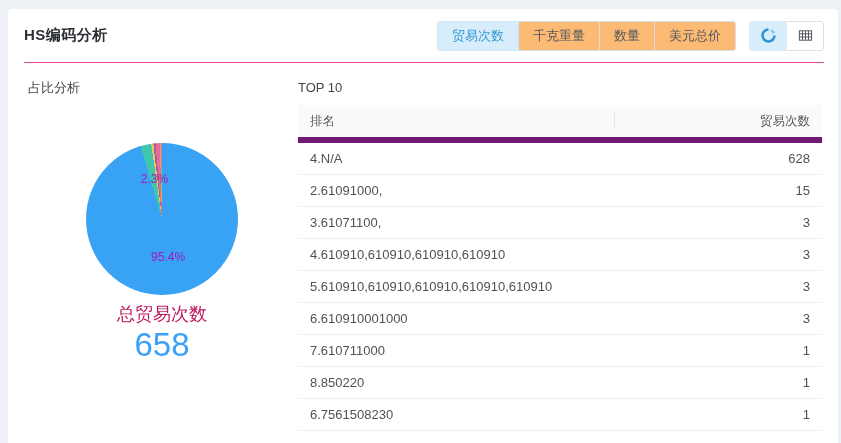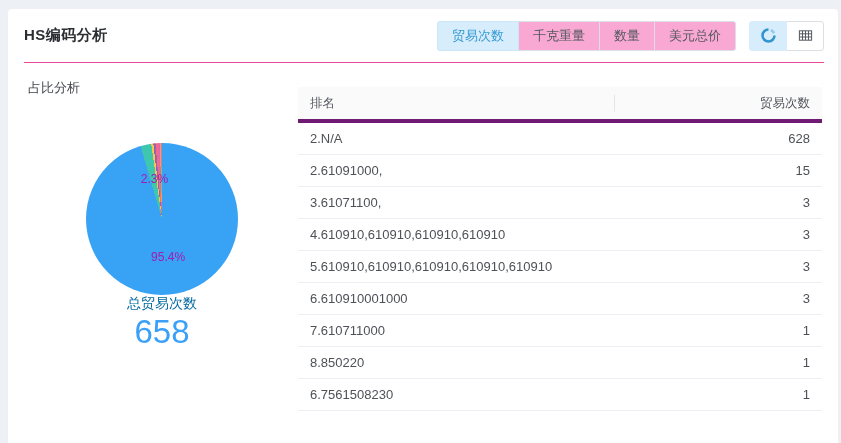--- a/index.html
+++ b/index.html
@@ -18,21 +18,21 @@
   .card-header{
     margin:0 14px 0 16px;height:53px;
     display:flex;align-items:center;
     border-bottom:1px solid #ec4899;
   }
   .card-title{font-size:15px;font-weight:bold;color:#2b2f33;letter-spacing:.5px;}
   .header-spacer{flex:1;}
   .tab-group{display:flex;}
   .tab-btn{
     height:30px;box-sizing:border-box;display:flex;align-items:center;
-    padding:0 14px;font-size:13px;color:#55585e;background:#f9a8d4;
+    padding:0 14px;font-size:13px;color:#55585e;background:#fdba74;
     border:1px solid #dcdfe4;margin-left:-1px;cursor:pointer;white-space:nowrap;
   }
   .tab-btn:first-child{border-radius:3px 0 0 3px;margin-left:0;}
   .tab-btn:last-child{border-radius:0 3px 3px 0;}
   .tab-btn.selected{
     background:#d8edfb;color:#379ad3;border-color:#cbe6f8;position:relative;z-index:1;
   }
   .view-group{display:flex;margin-left:13px;}
   .view-btn{
     width:38px;height:30px;box-sizing:border-box;
@@ -49,28 +49,28 @@
   .pie-wrap{position:relative;width:152px;height:152px;margin:46px auto 0 auto;}
   .pie{
     width:152px;height:152px;border-radius:50%;
   }
   .pie-label{
     position:absolute;transform:translate(-50%,-50%);
     font-size:12px;color:#a21caf;white-space:nowrap;
   }
   .pie-label-main{left:54%;top:75%;}
   .pie-label-secondary{left:45%;top:24%;}
-  .total-label{text-align:center;font-size:14px;color:#0369a1;}
+  .total-label{margin-top:7px;text-align:center;font-size:18px;color:#be185d;}
   .total-value{margin-top:1px;text-align:center;font-size:33px;color:#3ba0f8;line-height:36px;}
   
   .right-panel{flex:1;margin-left:2px;min-width:0;}
   .top10-table{margin-top:8px;}
   .thead{
     display:flex;align-items:center;height:32px;background:#fafafa;
-    font-size:12.5px;color:#53565c;border-bottom:4px solid #701a75;
+    font-size:12.5px;color:#53565c;border-bottom:6px solid #701a75;
   }
   .th{box-sizing:border-box;}
   .th-rank{flex:0 0 60.5%;padding-left:12px;position:relative;}
   .th-rank::after{
     content:'';position:absolute;right:0;top:50%;transform:translateY(-50%);
     width:1px;height:17px;background:#e3e6ea;
   }
   .th-value{flex:1;text-align:right;padding-right:12px;}
   .tr{
     display:flex;align-items:center;height:31px;
@@ -127,28 +127,29 @@
       <div class="pie-wrap">
         <div class="pie" id="pie" style="background: conic-gradient(rgb(56, 162, 244) 0%, rgb(56, 162, 244) 95.441%, rgb(63, 198, 175) 95.441%, rgb(63, 198, 175) 97.72%, rgb(246, 198, 75) 97.72%, rgb(246, 198, 75) 98.176%, rgb(154, 96, 180) 98.176%, rgb(154, 96, 180) 98.632%, rgb(241, 109, 127) 98.632%, rgb(241, 109, 127) 99.088%, rgb(230, 103, 168) 99.088%, rgb(230, 103, 168) 99.544%, rgb(249, 161, 63) 99.544%, rgb(249, 161, 63) 99.696%, rgb(123, 201, 109) 99.696%, rgb(123, 201, 109) 99.848%, rgb(179, 127, 212) 99.848%, rgb(179, 127, 212) 100%);"></div>
         <span class="pie-label pie-label-main">95.4%</span>
         <span class="pie-label pie-label-secondary">2.3%</span>
       </div>
       <div class="total-label">总贸易次数</div>
       <div class="total-value">658</div>
     </div>
 
     <div class="right-panel">
+      <div class="panel-subtitle">TOP 10</div>
       <div class="top10-table">
         <div class="thead">
           <div class="th th-rank">排名</div>
           <div class="th th-value">贸易次数</div>
         </div>
         <div id="tbody">
             <div class="tr">
-              <div class="td td-rank">2.N/A</div>
+              <div class="td td-rank">4.N/A</div>
               <div class="td td-value">628</div>
             </div>
             <div class="tr">
               <div class="td td-rank">2.61091000,</div>
               <div class="td td-value">15</div>
             </div>
             <div class="tr">
               <div class="td td-rank">3.61071100,</div>
               <div class="td td-value">3</div>
             </div>

